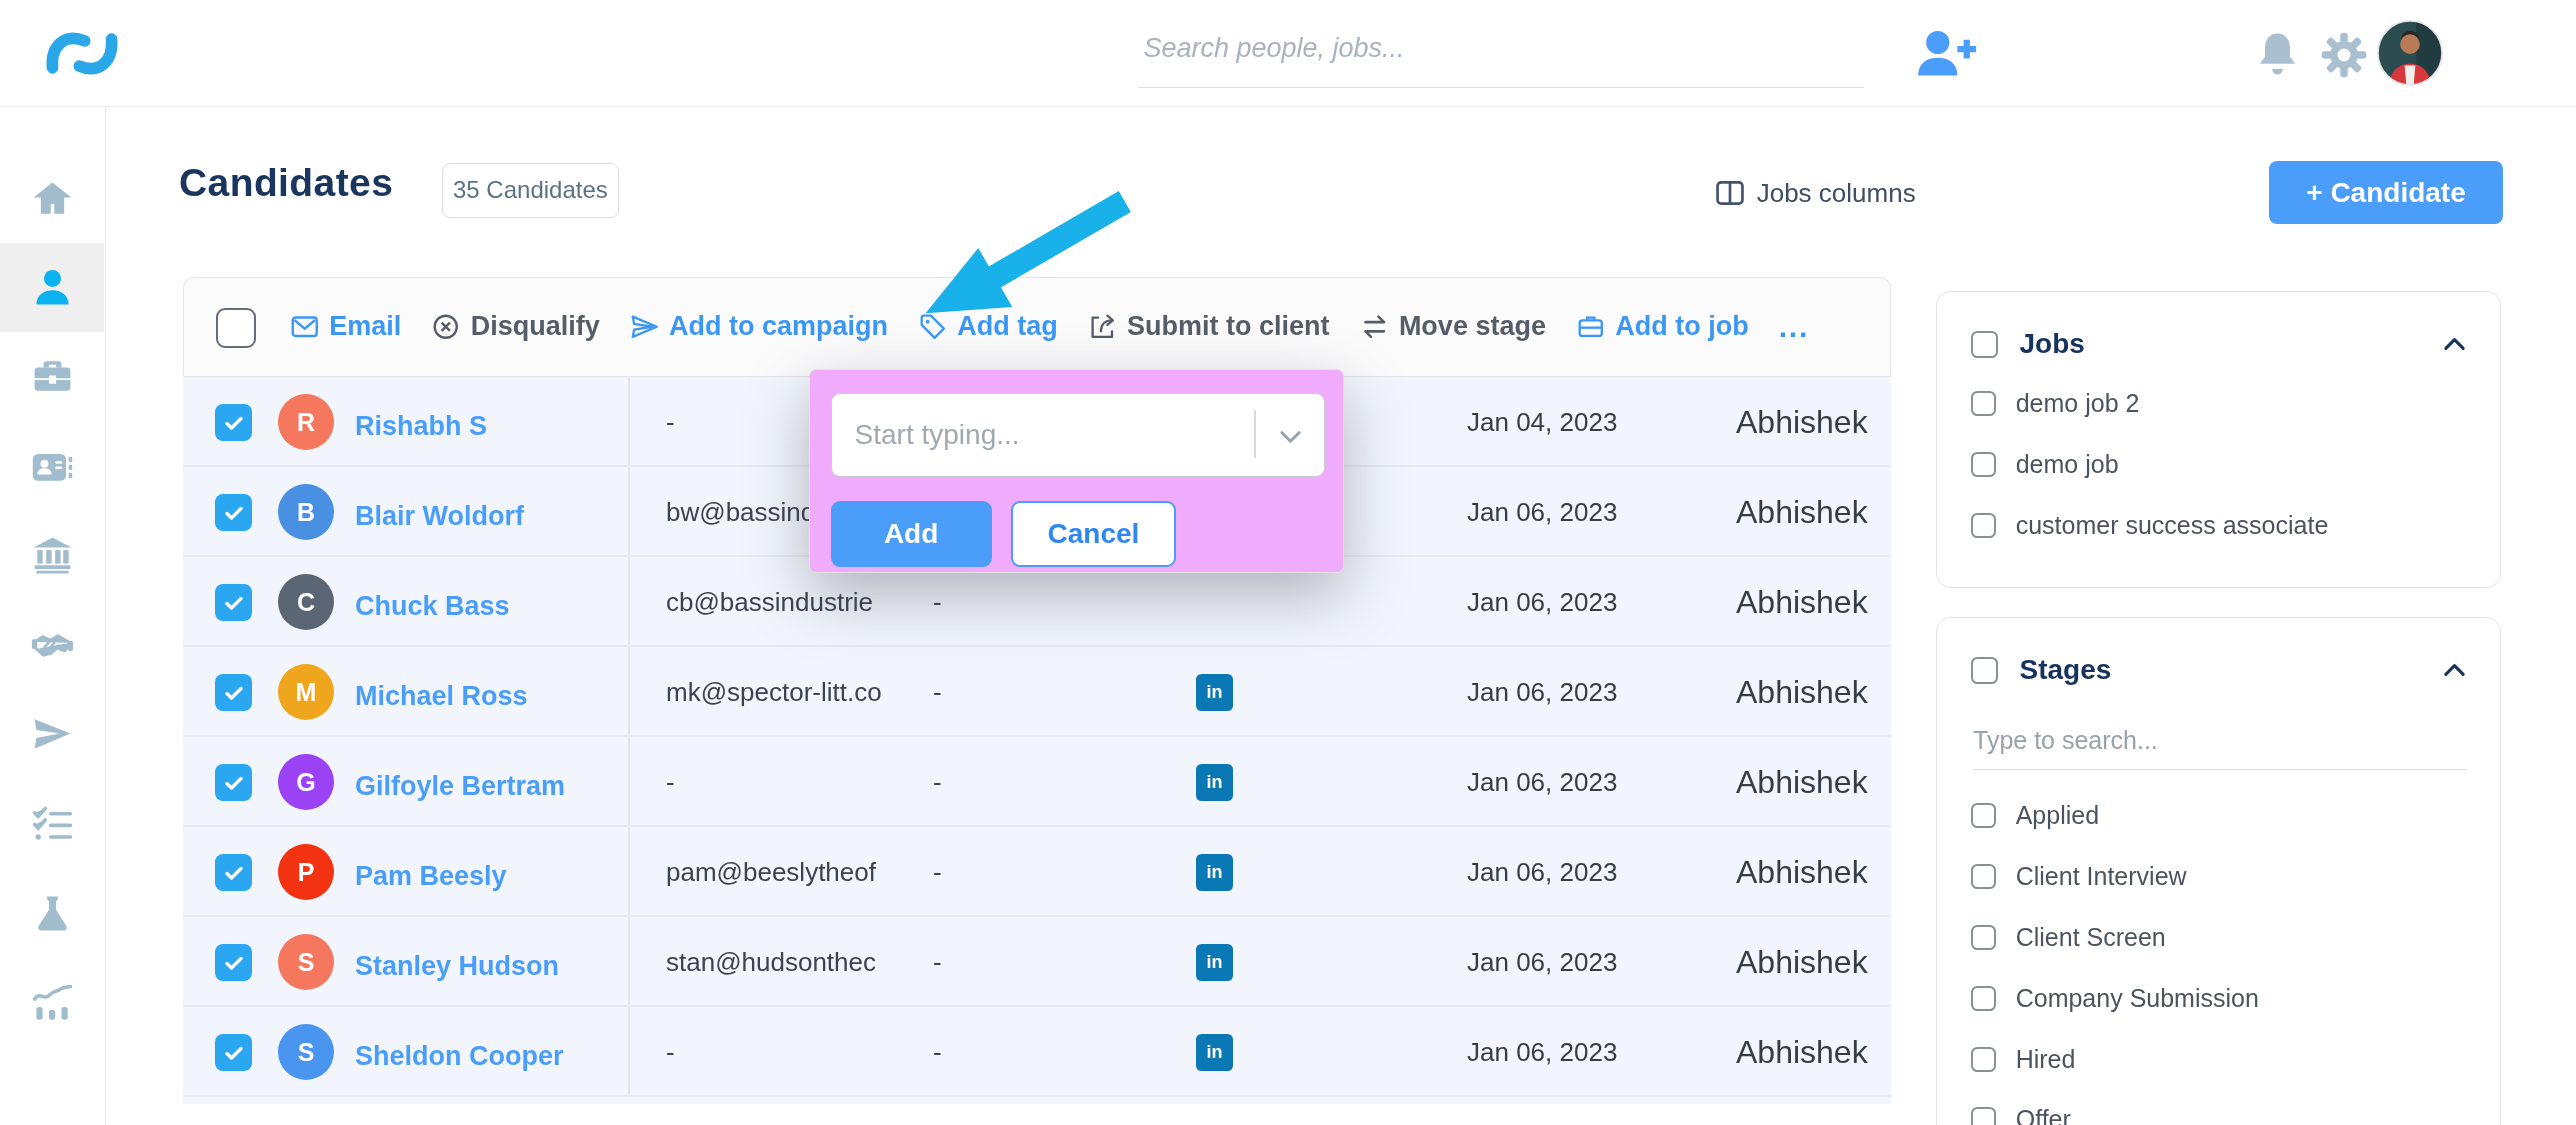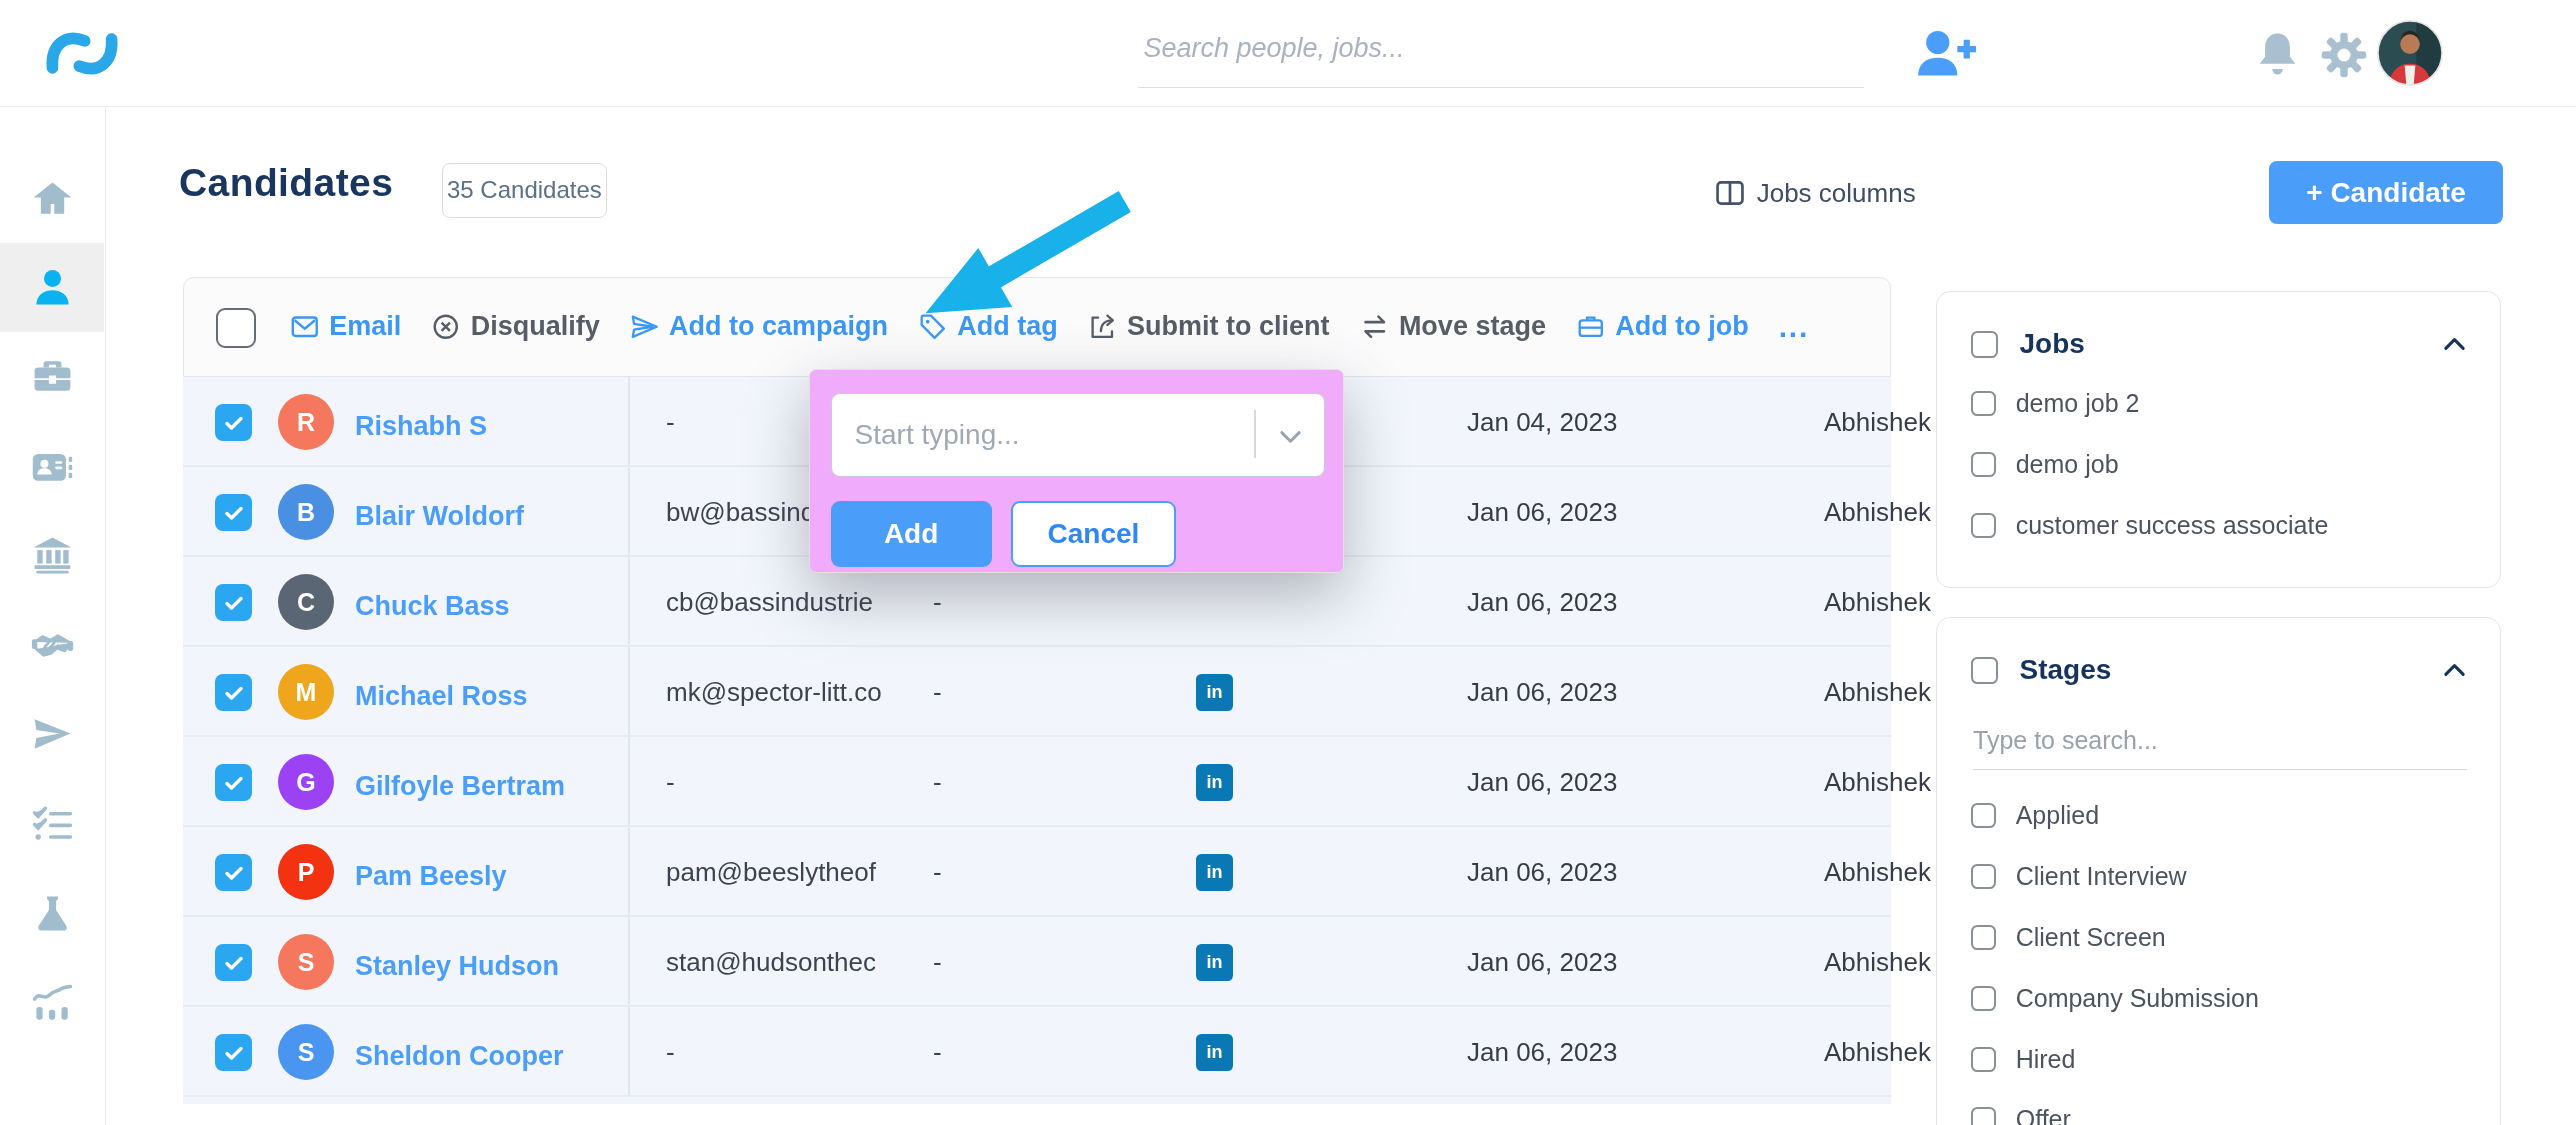--- a/index.html
+++ b/index.html
@@ -21,21 +21,21 @@
     border-right:1.8px solid #e8e8e8; z-index:20; }
   .side-item { position:absolute; left:0; width:104px; height:89px; display:flex;
     align-items:center; justify-content:center; color:#a0bccd; cursor:pointer; }
   .side-item svg { width:43px; height:43px; fill:currentColor; }
   .side-item.active { background:#efefef; color:#0ab2ef; }
 
   
   #page-title { position:absolute; left:179px; top:161px; font-size:39px; font-weight:800;
     color:#1a355e; letter-spacing:0.4px; }
   #count-badge { position:absolute; left:442px; top:163px; height:55px; line-height:52px;
-    border:1.8px solid #dcdcdc; border-radius:8px; padding:0 4px; font-size:24px; color:#5a7186;
+    border:1.8px solid #dcdcdc; border-radius:8px; padding:0 10px; font-size:24px; color:#5a7186;
     background:#fff; }
   #edit-columns { position:absolute; left:1714px; top:177px; display:flex; align-items:center;
     gap:10.7px; color:#3e4d63; font-size:26px; cursor:pointer; }
   #add-candidate { position:absolute; left:2269px; top:161px; width:234px; height:63px;
     background:#4a9df8; border-radius:8px; color:#fff; font-size:28px; font-weight:700;
     display:flex; align-items:center; justify-content:center; cursor:pointer; }
 
   
   #table { position:absolute; left:183px; top:277px; width:1708px; }
   #bulk-toolbar { position:relative; width:1708px; height:100px; background:#fbfbfc;
@@ -68,22 +68,22 @@
   .cell-email { position:absolute; left:483px; top:0; height:90px; display:flex;
     align-items:center; font-size:26px; color:#3c4350; max-width:264px; overflow:hidden;
     white-space:nowrap; }
   .cell-phone { position:absolute; left:750px; top:0; height:90px; display:flex;
     align-items:center; font-size:26px; color:#3c4350; }
   .cell-linkedin { position:absolute; left:1013px; top:27px; width:37px; height:37px;
     background:#0a78b5; border-radius:5.4px; color:#fff; font-size:18px; font-weight:800;
     display:flex; align-items:center; justify-content:center; cursor:pointer; }
   .cell-date { position:absolute; left:1284px; top:0; height:90px; display:flex;
     align-items:center; font-size:26px; color:#363d47; }
-  .cell-owner { position:absolute; left:1641px; top:0; height:90px; display:flex;
-    align-items:center; font-size:26px; color:#363d47; }
+  .cell-owner { position:absolute; left:1553px; top:0; height:90px; display:flex;
+    align-items:center; font-size:32px; color:#363d47; }
   #row-partial { position:relative; width:1708px; height:7.2px; background:#f2f6fc; }
 
   
   .filter-card { position:absolute; left:1936px; width:565px; background:#fff;
     border:1.8px solid #e2e4e9; border-radius:14.3px; }
   #jobs-card { top:291px; height:297px; }
   #stages-card { top:617px; height:572px; }
   .card-head { position:absolute; left:34px; top:36px; display:flex; align-items:center;
     gap:21.5px; }
   .fc-checkbox { width:27px; height:27px; border:2.7px solid #8a9097; border-radius:6.3px;

